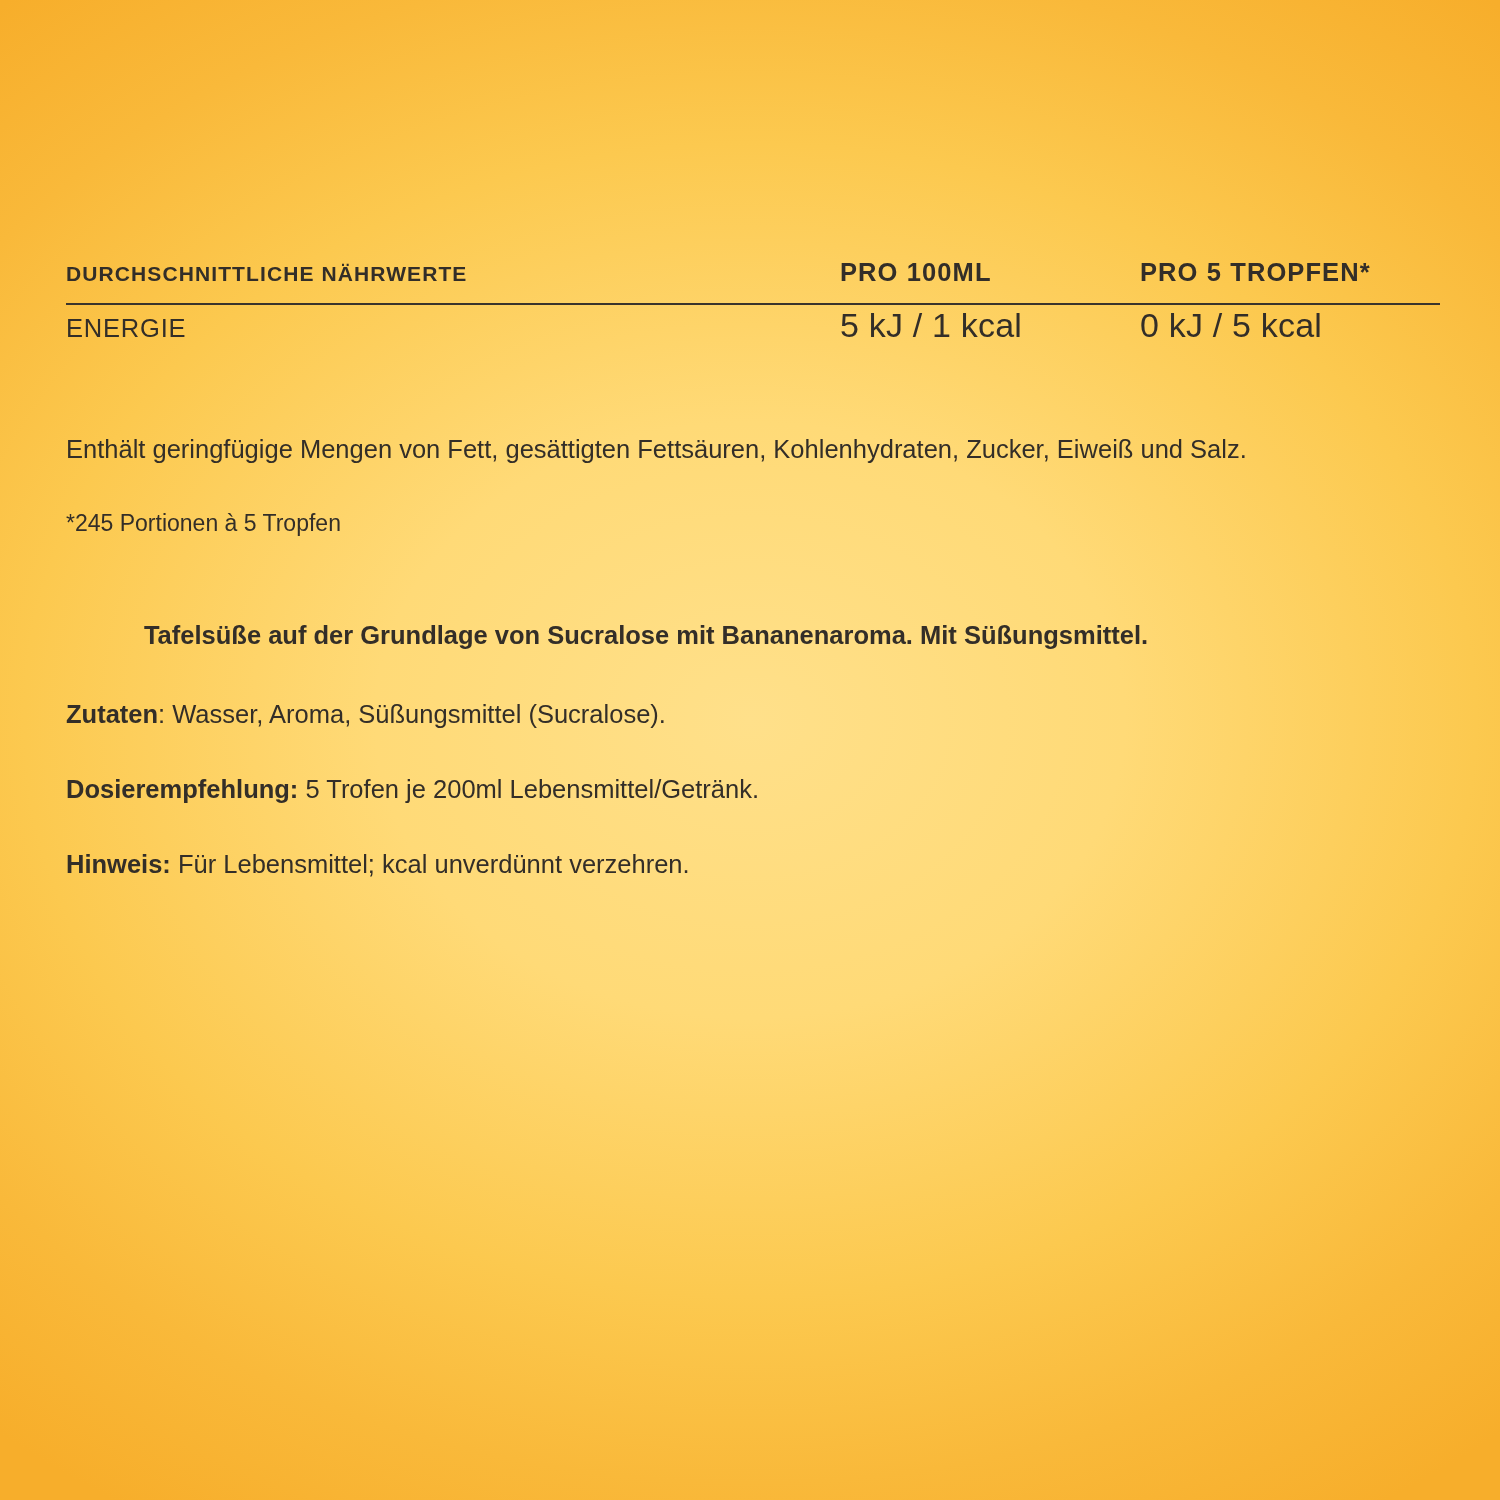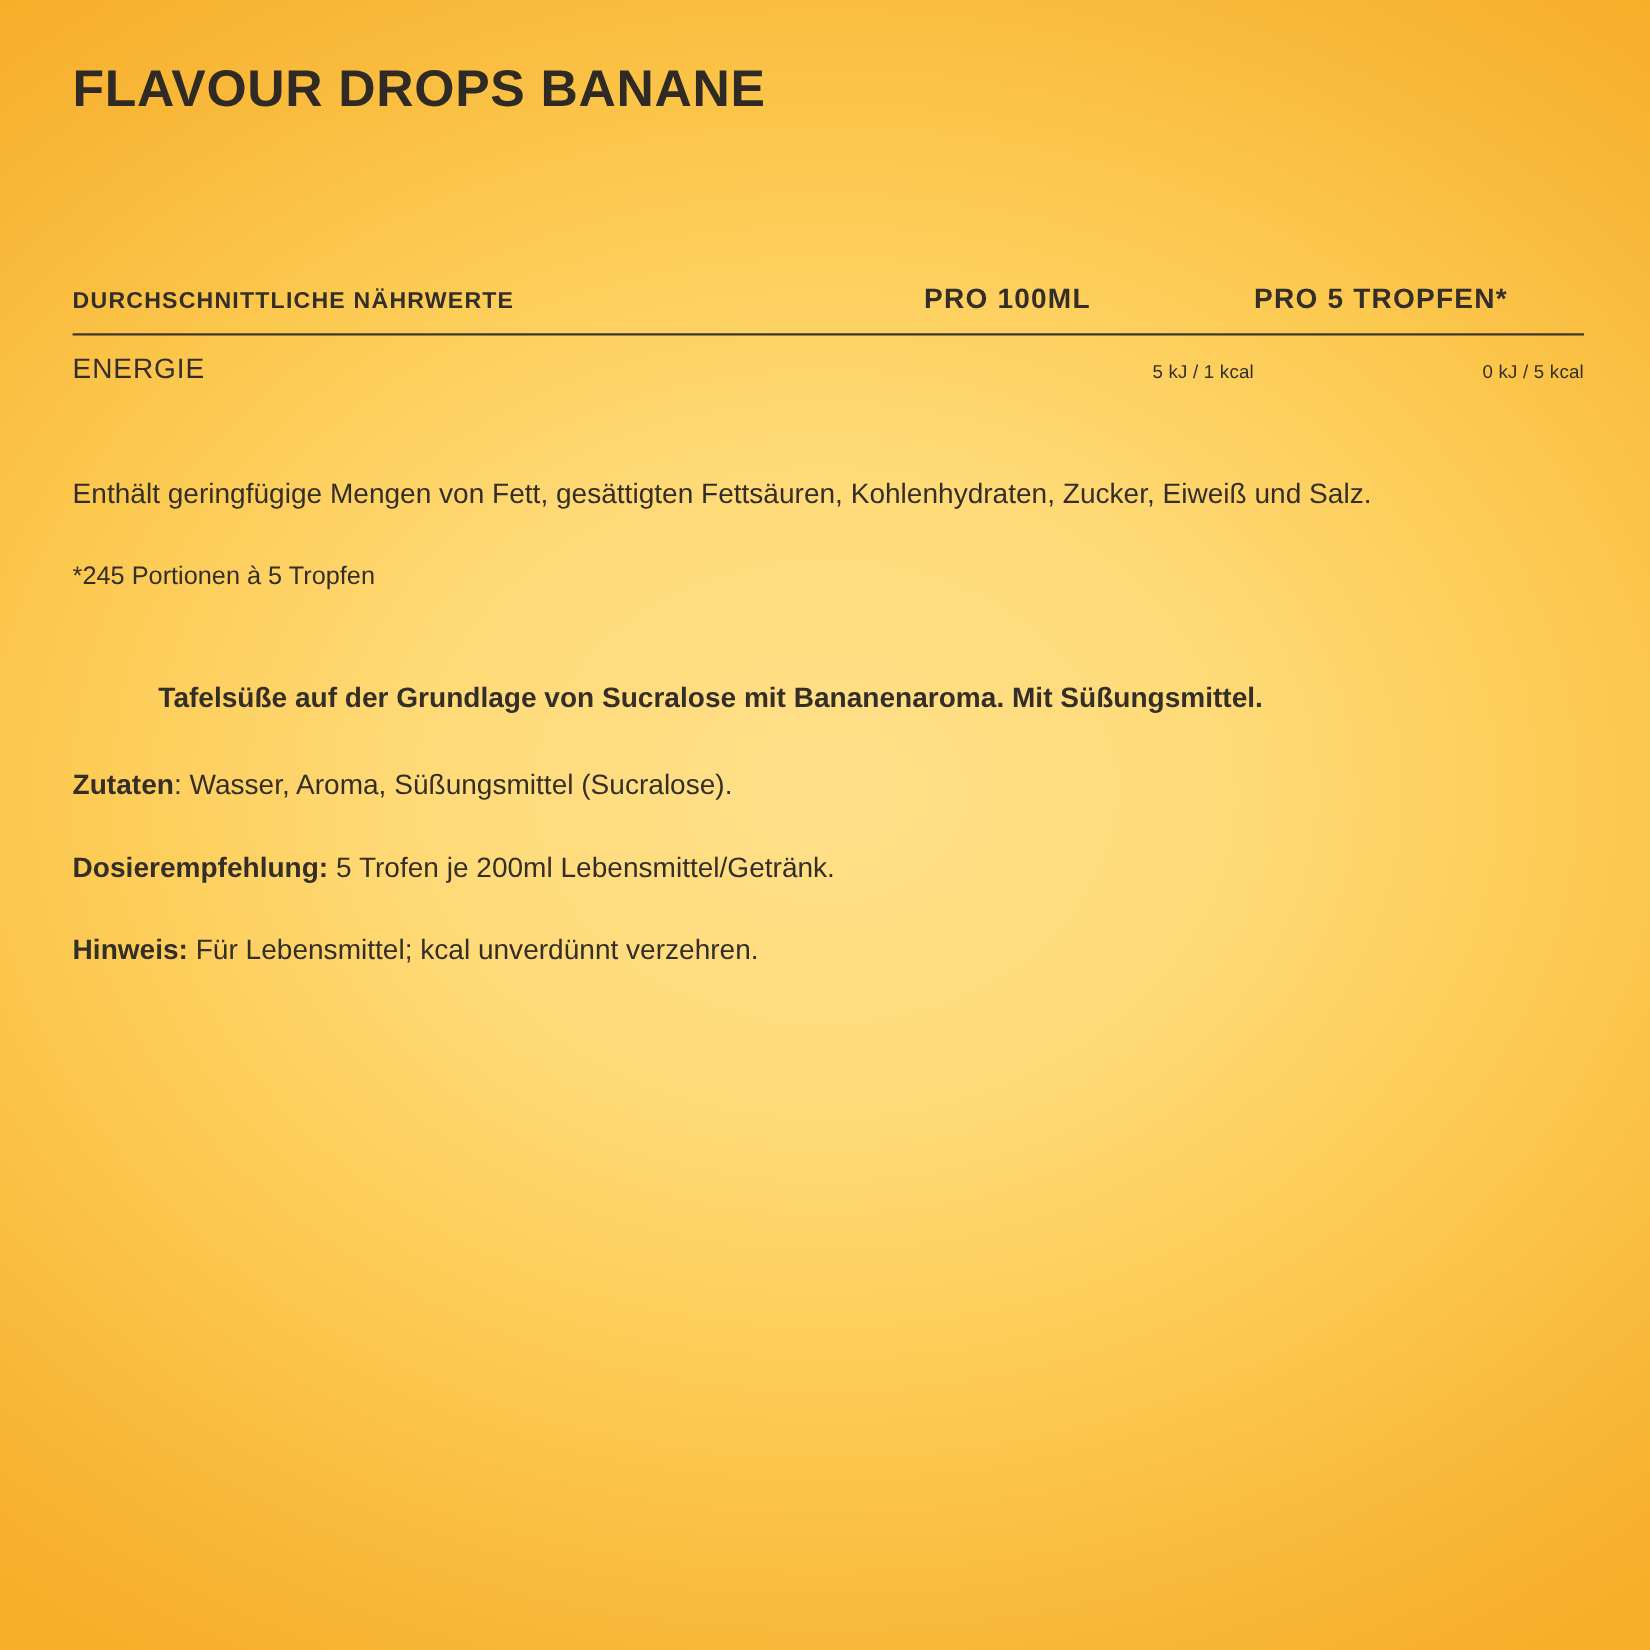--- a/index.html
+++ b/index.html
@@ -59,30 +59,30 @@
     letter-spacing: 1.1px;
     text-transform: uppercase;
   }
   .nut-head .c1, .nut-head .c2 {
     font-size: 25.5px;
     font-weight: bold;
     letter-spacing: 1.1px;
     text-transform: uppercase;
   }
   .nut-body {
-    padding-top: 17px;
+    padding-top: 1px;
   }
   .nut-body .c0 {
     font-size: 25.5px;
     letter-spacing: 0.8px;
     text-transform: uppercase;
   }
   .nut-body .c1, .nut-body .c2 {
-    font-size: 17px;
-    text-align: right;
+    font-size: 34px;
+    text-align: left;
     letter-spacing: 0.2px;
   }
   .c0 { flex: 1 1 auto; }
   .c1 { width: 300px; flex: 0 0 300px; }
   .c2 { width: 300px; flex: 0 0 300px; }
 
   .body-text {
     position: absolute;
     left: 66px;
     top: 431px;
@@ -118,23 +118,20 @@
   }
   .para b {
     font-weight: bold;
   }
 </style>
 </head>
 <body>
 
 <div class="label-panel">
 
-  <div class="inner">
-    <h1 class="title">FLAVOUR DROPS BANANE</h1>
-  </div>
 
   <div class="nutrition">
     <div class="nut-row nut-head">
       <div class="c0">DURCHSCHNITTLICHE NÄHRWERTE</div>
       <div class="c1">PRO 100ML</div>
       <div class="c2">PRO 5 TROPFEN*</div>
     </div>
     <div class="nut-row nut-body">
       <div class="c0">ENERGIE</div>
       <div class="c1">5 kJ / 1 kcal</div>

